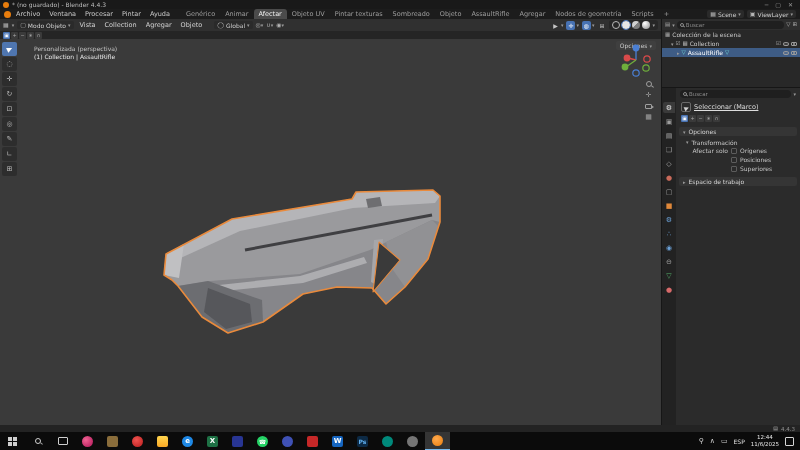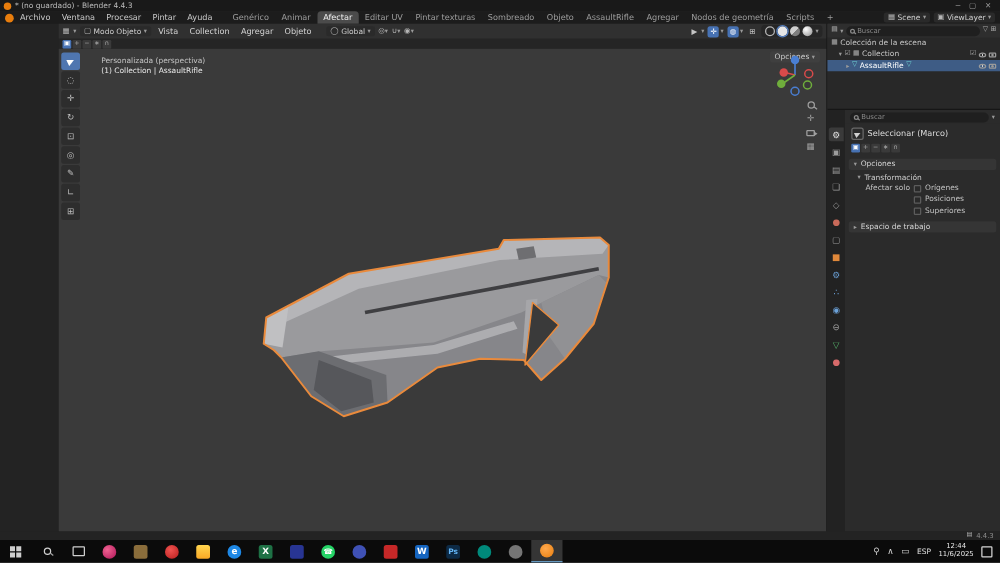--- a/index.html
+++ b/index.html
@@ -27,21 +27,21 @@
   .scene-group { margin-left:auto; display:flex; gap:3px; align-items:center; }
   .pill { background:#2a2a2a; border-radius:2px; display:flex; align-items:center;
           gap:2px; padding:0 3px; height:8px; font-size:6px; color:#cfcfcf; }
   .tinyicon { font-size:6px; color:#b5b5b5; line-height:1; }
   .caret { font-size:5px; color:#9a9a9a; }
 
   .mainrow { flex:1; display:flex; min-height:0; }
 
   
   #viewport { flex:1; display:flex; flex-direction:column; min-width:0;
-              border-right:1px solid #161616;margin-left:47px; }
+              border-right:1px solid #161616; }
   .vp-header { height:12px; background:#303030; display:flex; align-items:center;
                gap:3px; padding:0 3px; font-size:6.5px; color:#d2d2d2; flex:0 0 auto; }
   .vp-menu { padding:0 3px; }
   .vp-right { margin-left:auto; display:flex; align-items:center; gap:3px; }
   .shadebtn { width:8px; height:8px; border-radius:50%; display:inline-block; }
   .sh-wire { border:1px solid #b9b9b9; }
   .sh-solid { background:#e6e6e6; }
   .sh-mat { background:linear-gradient(135deg,#cfcfcf 50%, #7e7e7e 50%); }
   .sh-rend { background:radial-gradient(circle at 35% 30%, #ffffff, #8a8a8a); }
   .shadegrp { background:#262626; border-radius:3px; display:flex; gap:2px;
@@ -114,21 +114,21 @@
                align-items:center; padding-top:14px; gap:3px; }
   .ptab { width:12px; height:11px; display:flex; align-items:center; justify-content:center;
           font-size:7px; color:#9d9d9d; border-radius:2px 0 0 2px; }
   .ptab.active { background:#3a3a3a; color:#e8e8e8; }
   .prop-main { flex:1; display:flex; flex-direction:column; background:#2b2b2b; min-width:0; }
   .prop-header { height:11px; display:flex; align-items:center; gap:2px; padding:0 4px;
                  background:#2b2b2b; flex:0 0 auto; }
   .tool-row { display:flex; align-items:center; gap:3px; padding:3px 5px 1px 5px; }
   .toolbox { width:10px; height:10px; border:1px solid #6a6a6a; border-radius:2px;
              display:flex; align-items:center; justify-content:center; font-size:6px; color:#d0d0d0; }
-  .tool-title { font-size:6.5px; color:#dddddd; }
+  .tool-title { font-size:6.5px; color:#dddddd;text-decoration:underline; }
   .mode-row { display:flex; gap:1px; padding:2px 5px 3px 5px; }
   .panel-hdr { margin:2px 3px 0 3px; background:#353535; border-radius:2px; height:9px;
                display:flex; align-items:center; gap:3px; padding:0 4px; font-size:6px;
                color:#d5d5d5; }
   .subpanel-hdr { margin:2px 3px 0 10px; display:flex; align-items:center; gap:3px;
                   font-size:6px; color:#cccccc; height:8px; }
   .chk-row { display:flex; align-items:center; gap:3px; padding:1px 0 1px 0; font-size:6px;
              color:#c3c3c3; }
   .chk-label-col { width:52px; text-align:right; flex:0 0 auto; }
   .checkbox { width:6px; height:6px; background:#2a2a2a; border:1px solid #5c5c5c;
@@ -179,21 +179,21 @@
       <span class="blogo" style="width:7px;height:7px;"></span>
       <span class="menu-item">Archivo</span>
       <span class="menu-item">Ventana</span>
       <span class="menu-item">Procesar</span>
       <span class="menu-item">Pintar</span>
       <span class="menu-item">Ayuda</span>
       <span class="ws-tabs">
         <span class="ws-tab">Genérico</span>
         <span class="ws-tab">Animar</span>
         <span class="ws-tab active">Afectar</span>
-        <span class="ws-tab">Editar UV</span>
+        <span class="ws-tab">Objeto UV</span>
         <span class="ws-tab">Pintar texturas</span>
         <span class="ws-tab">Sombreado</span>
         <span class="ws-tab">Objeto</span>
         <span class="ws-tab">AssaultRifle</span>
         <span class="ws-tab">Agregar</span>
         <span class="ws-tab">Nodos de geometría</span>
         <span class="ws-tab">Scripts</span>
         <span class="ws-tab">+</span>
       </span>
       <span class="scene-group">

